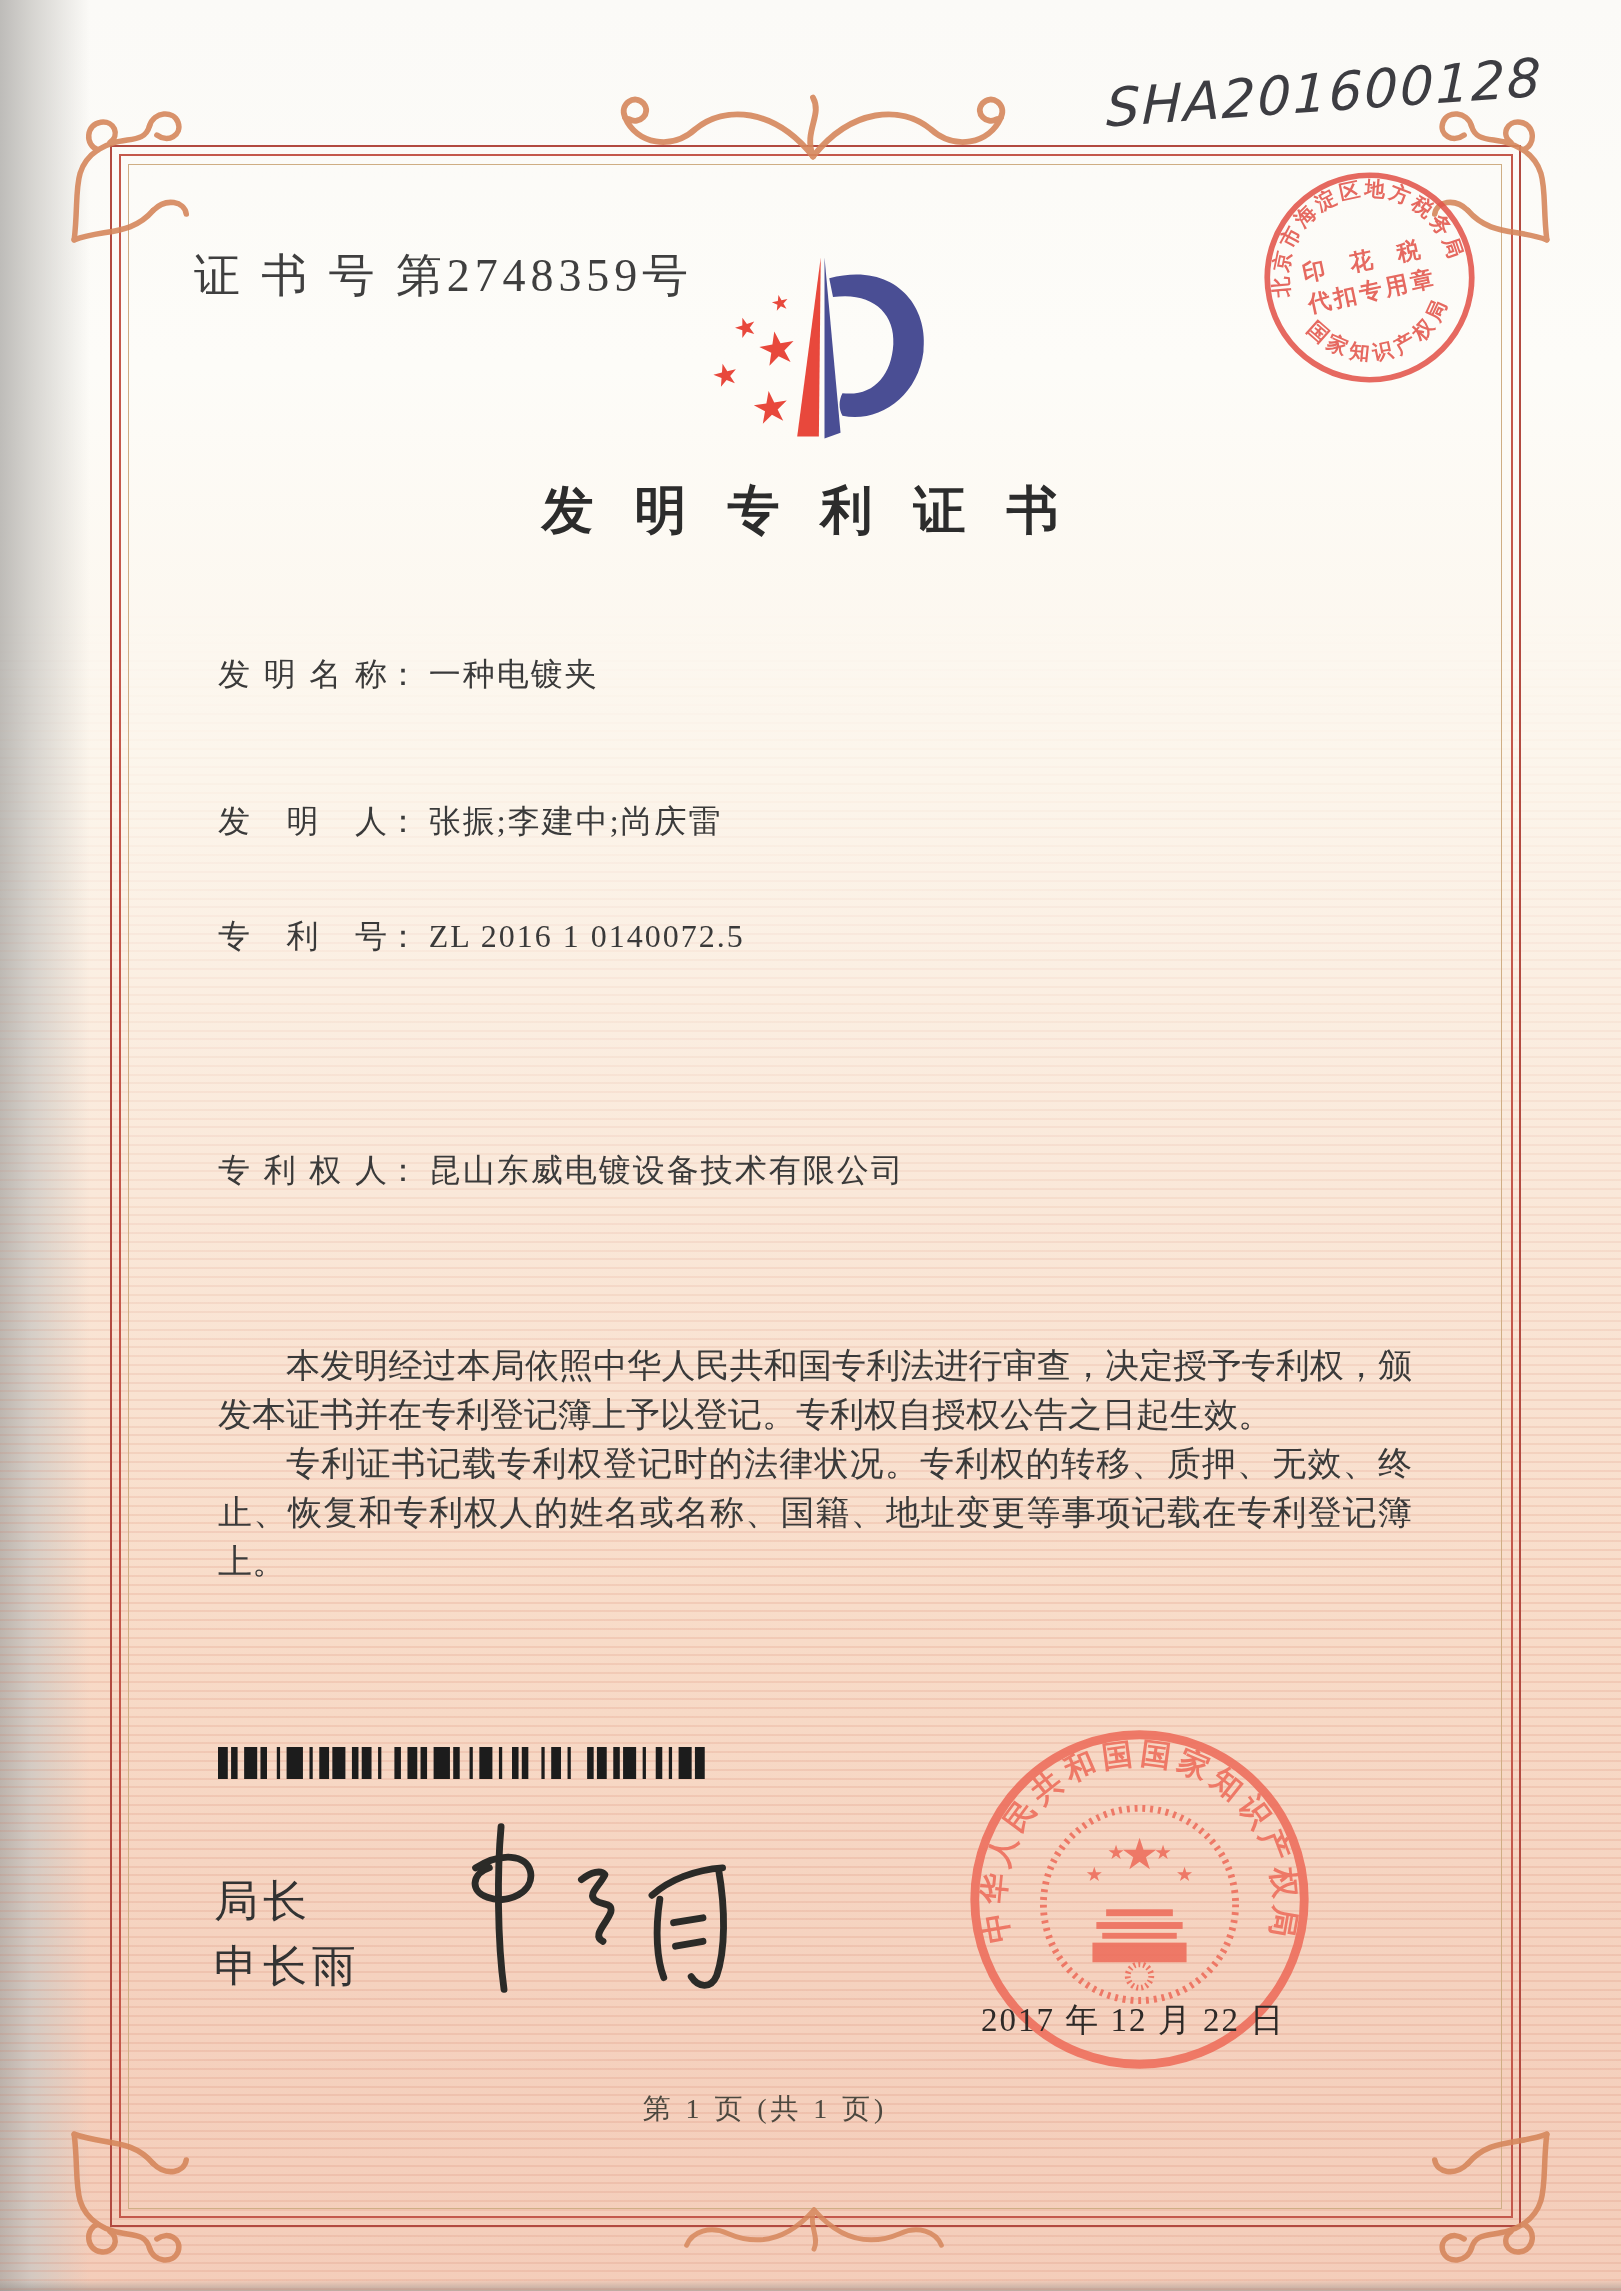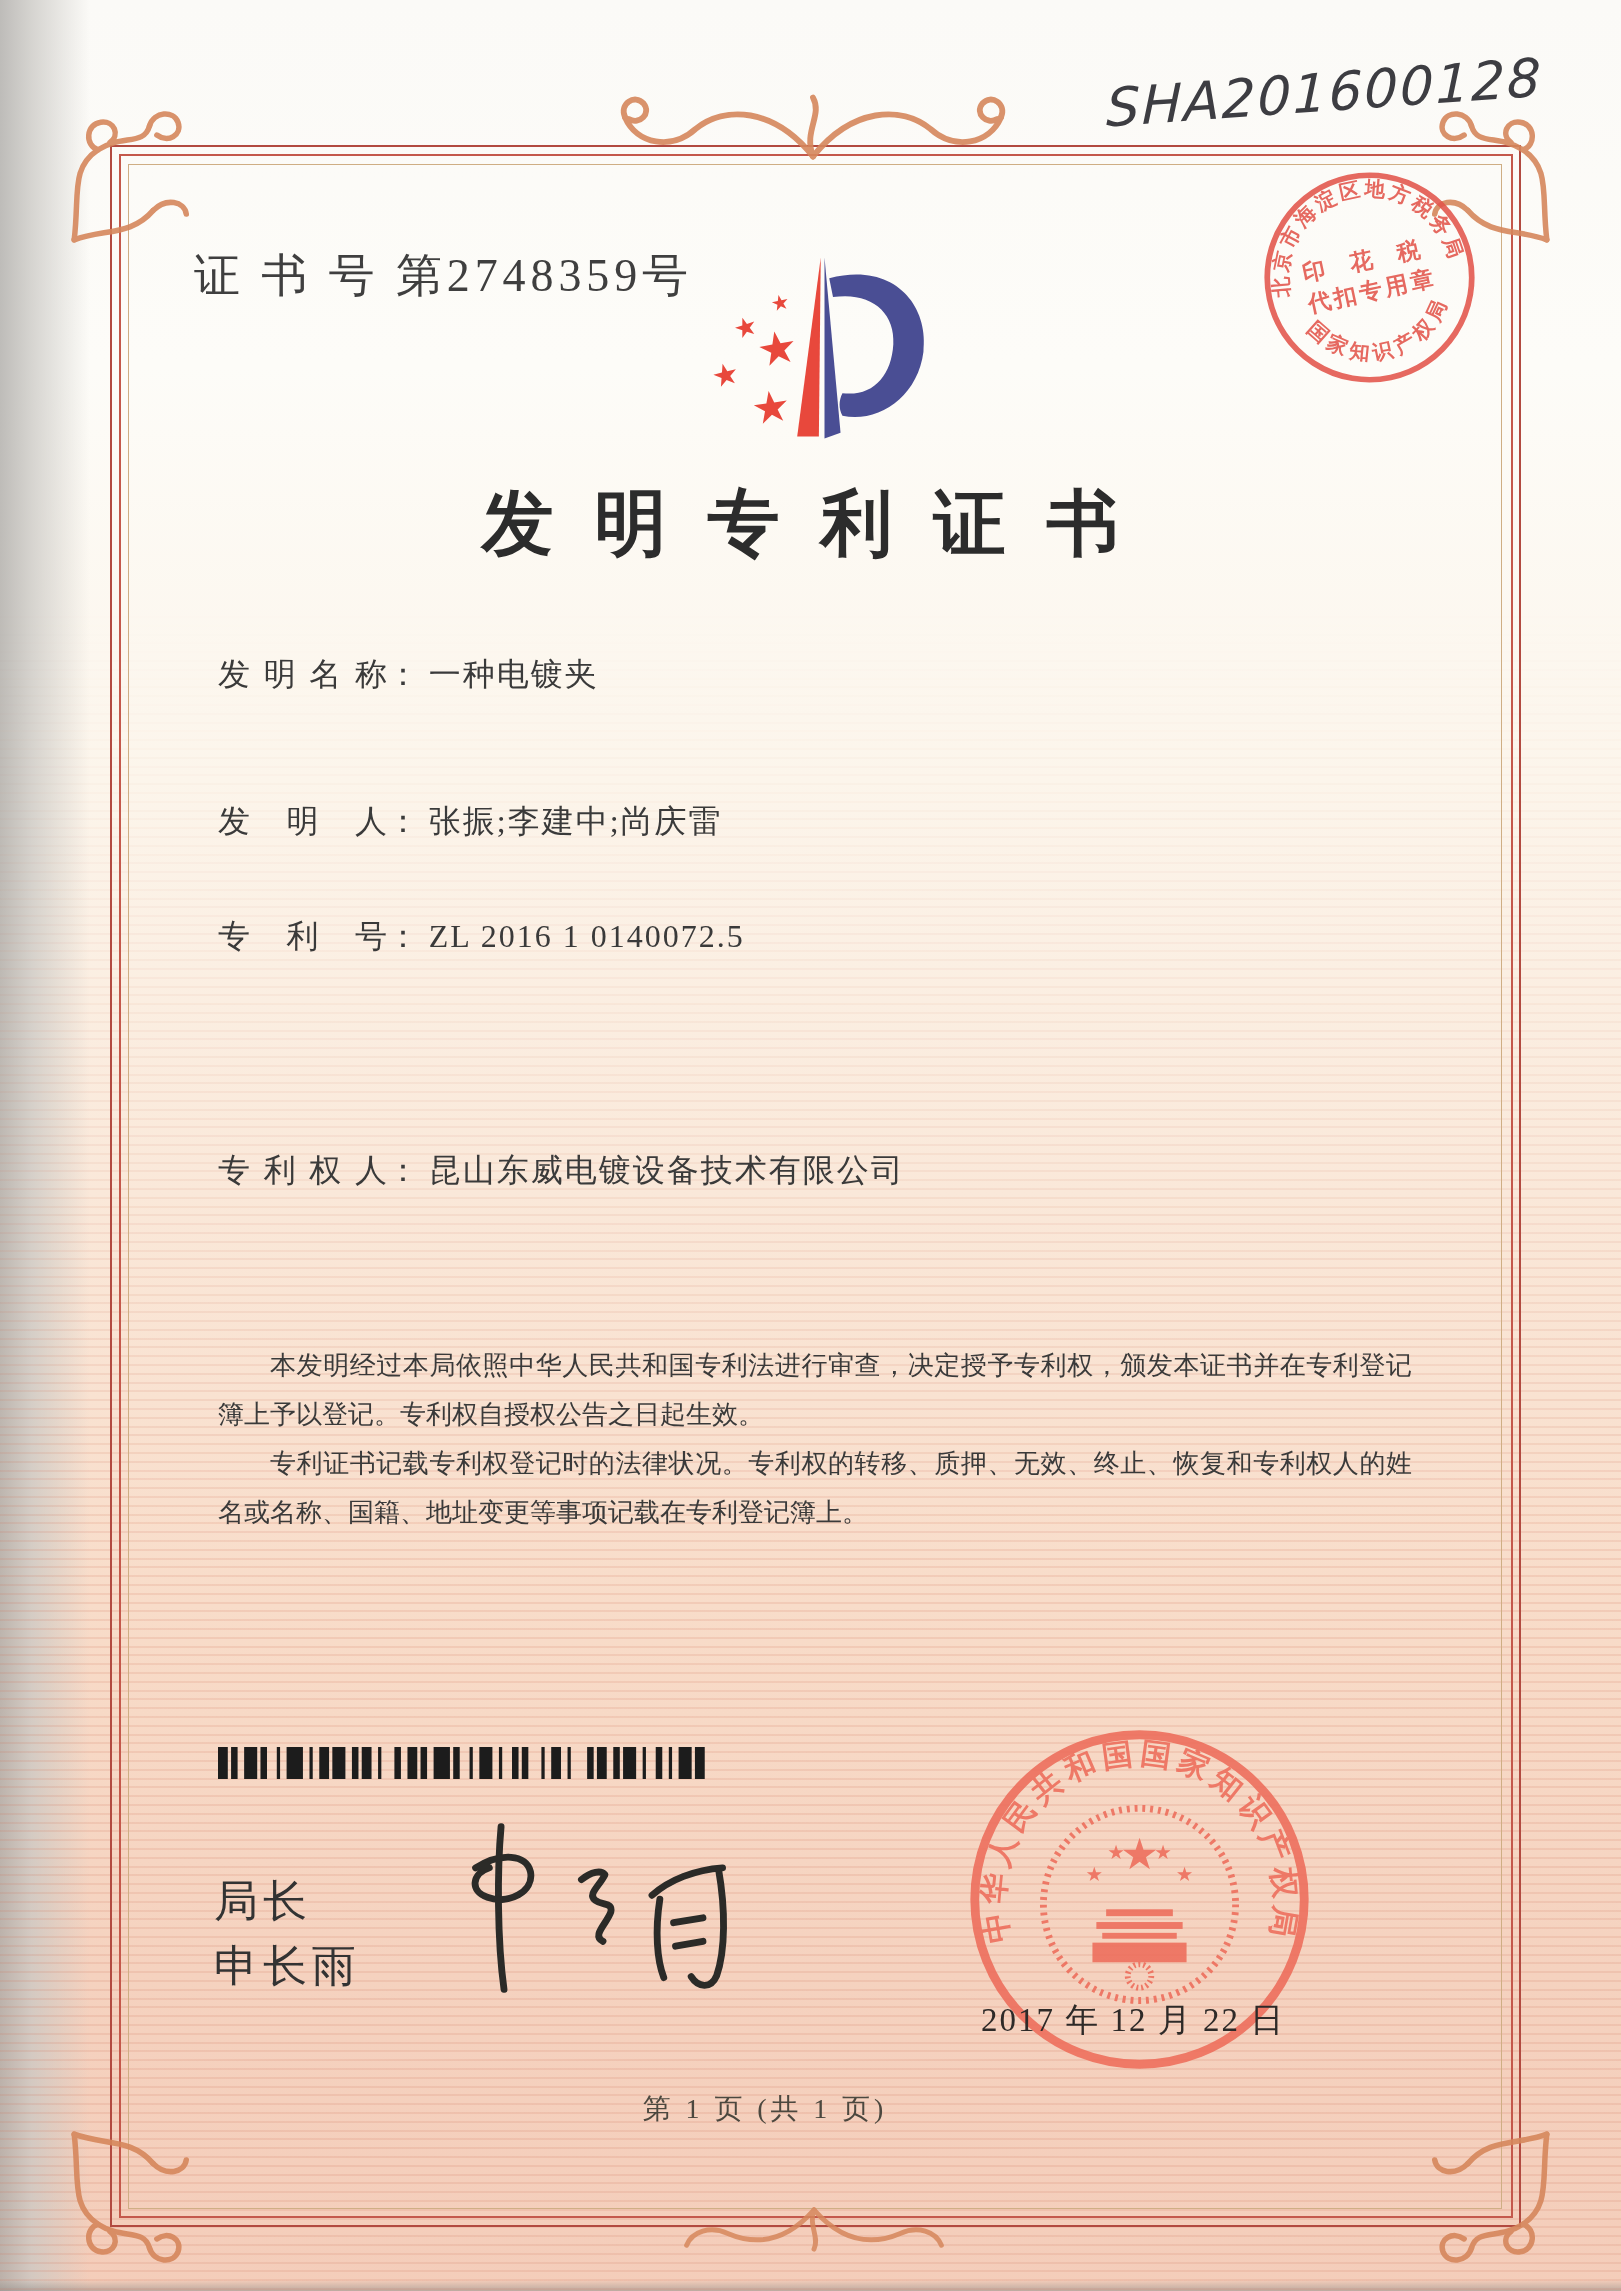--- a/index.html
+++ b/index.html
@@ -25,30 +25,30 @@
   .frame-c{left:128px;top:164px;width:1374px;height:2045px;border:1px solid #cfae84;}
 
   .handwritten{
     position:absolute;left:1106px;top:65px;width:353px;
     font-family:"DejaVu Sans",sans-serif;font-style:italic;font-size:53px;
     letter-spacing:2px;color:#3d3d42;transform:rotate(-4deg) skewX(-5deg);
   }
   .cert-no{position:absolute;left:194px;top:245px;font-size:46px;letter-spacing:4.9px;color:#3f3f3f;}
   .doc-title{
     position:absolute;left:0;top:476px;width:100%;text-align:center;
-    font-size:72px;font-weight:bold;color:#2c2c2c;letter-spacing:41px;padding-left:20px;box-sizing:border-box;
+    font-size:52px;font-weight:bold;color:#2c2c2c;letter-spacing:41px;padding-left:20px;box-sizing:border-box;
   }
   .field{position:absolute;left:218px;font-size:32px;color:#3a3a3a;white-space:nowrap;}
   .fl{display:inline-block;width:169px;text-align:justify;text-align-last:justify;}
   .fc{margin-right:9.8px;}
   .fv{letter-spacing:2px;}
 
   .body-text{
     position:absolute;left:218px;top:1341px;width:1194px;
-    font-size:26px;line-height:49px;color:#3a3a3a;text-align:justify;
+    font-size:34px;line-height:49px;color:#3a3a3a;text-align:justify;
   }
   .body-text p{margin:0;text-indent:2em;}
 
   .barcode{position:absolute;left:218px;top:1747px;width:490px;height:32px;}
 
   .signer{position:absolute;left:214px;font-size:44px;letter-spacing:4.9px;color:#333;}
   .signature-svg{position:absolute;left:407px;top:1811px;}
 
   .seal-top{position:absolute;left:1255px;top:163px;transform:rotate(-12deg);opacity:.95;}
   .seal-main{position:absolute;left:963px;top:1723px;opacity:.96;}

